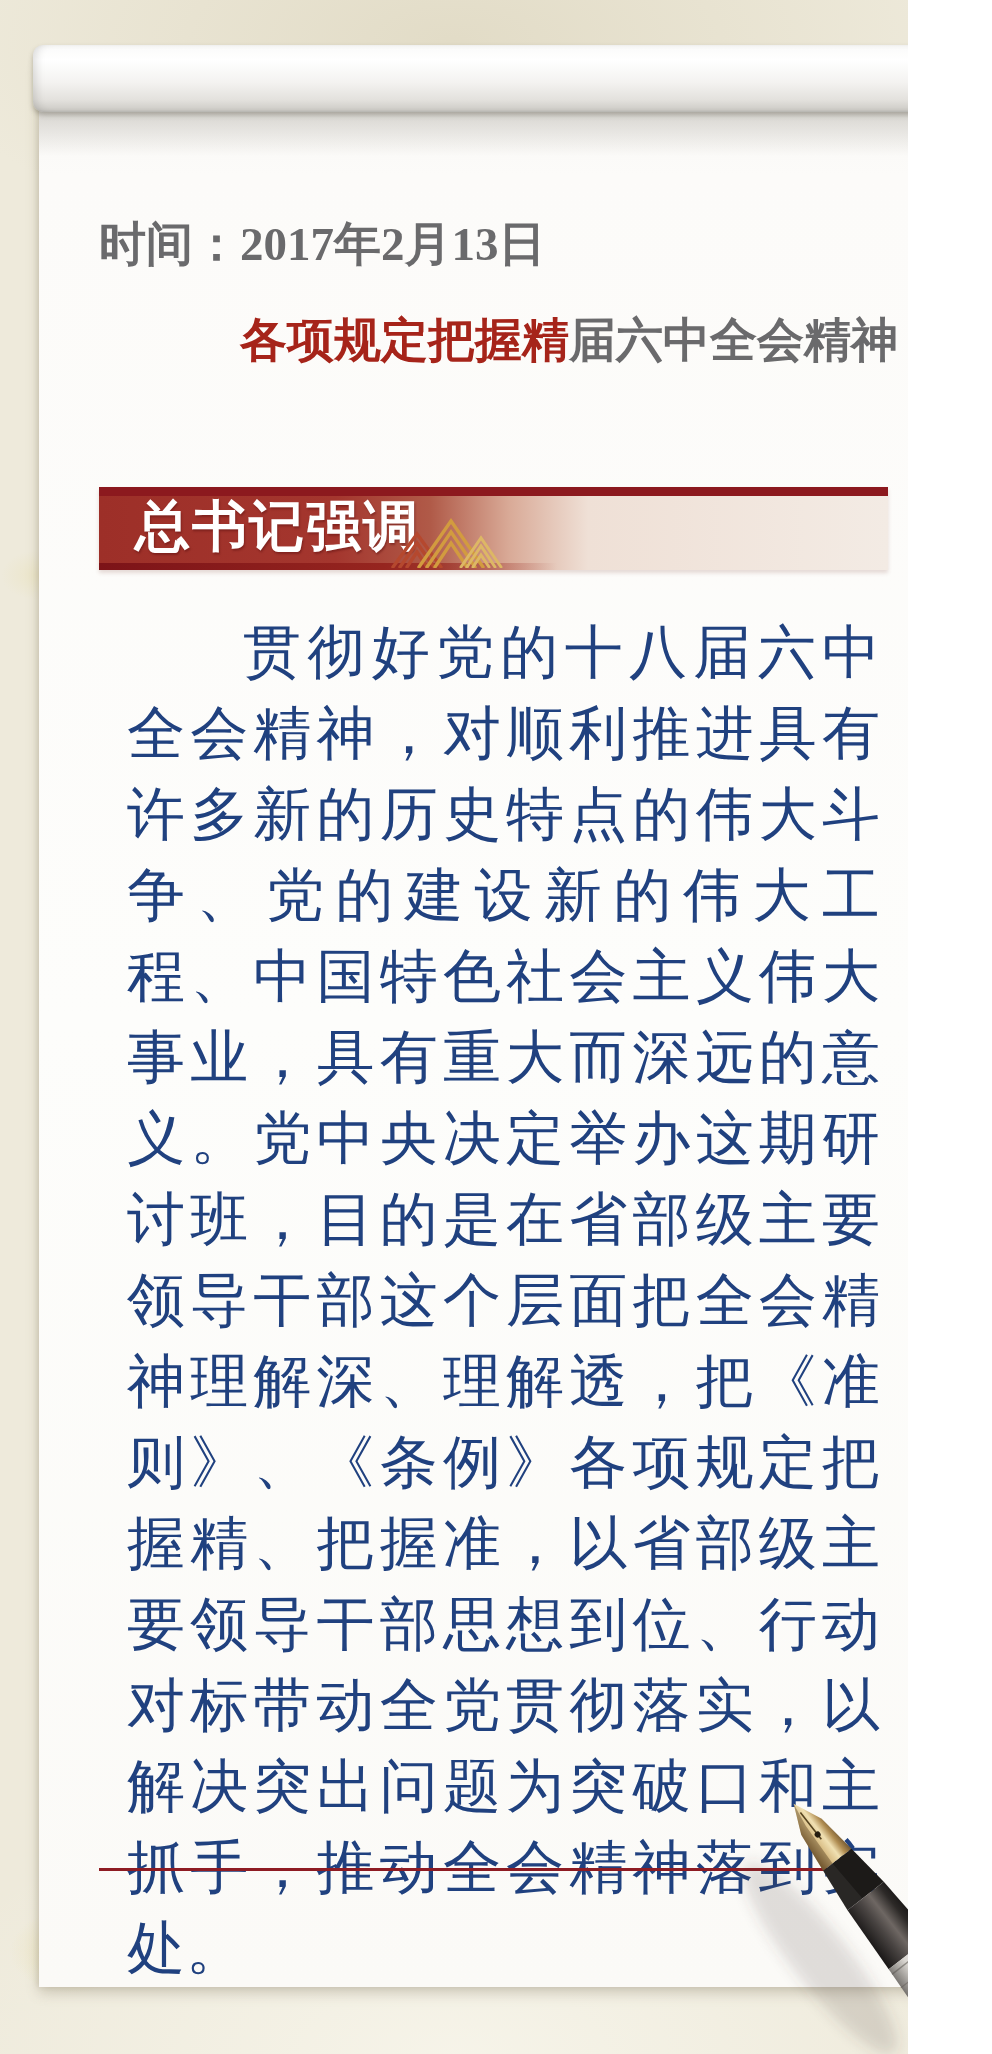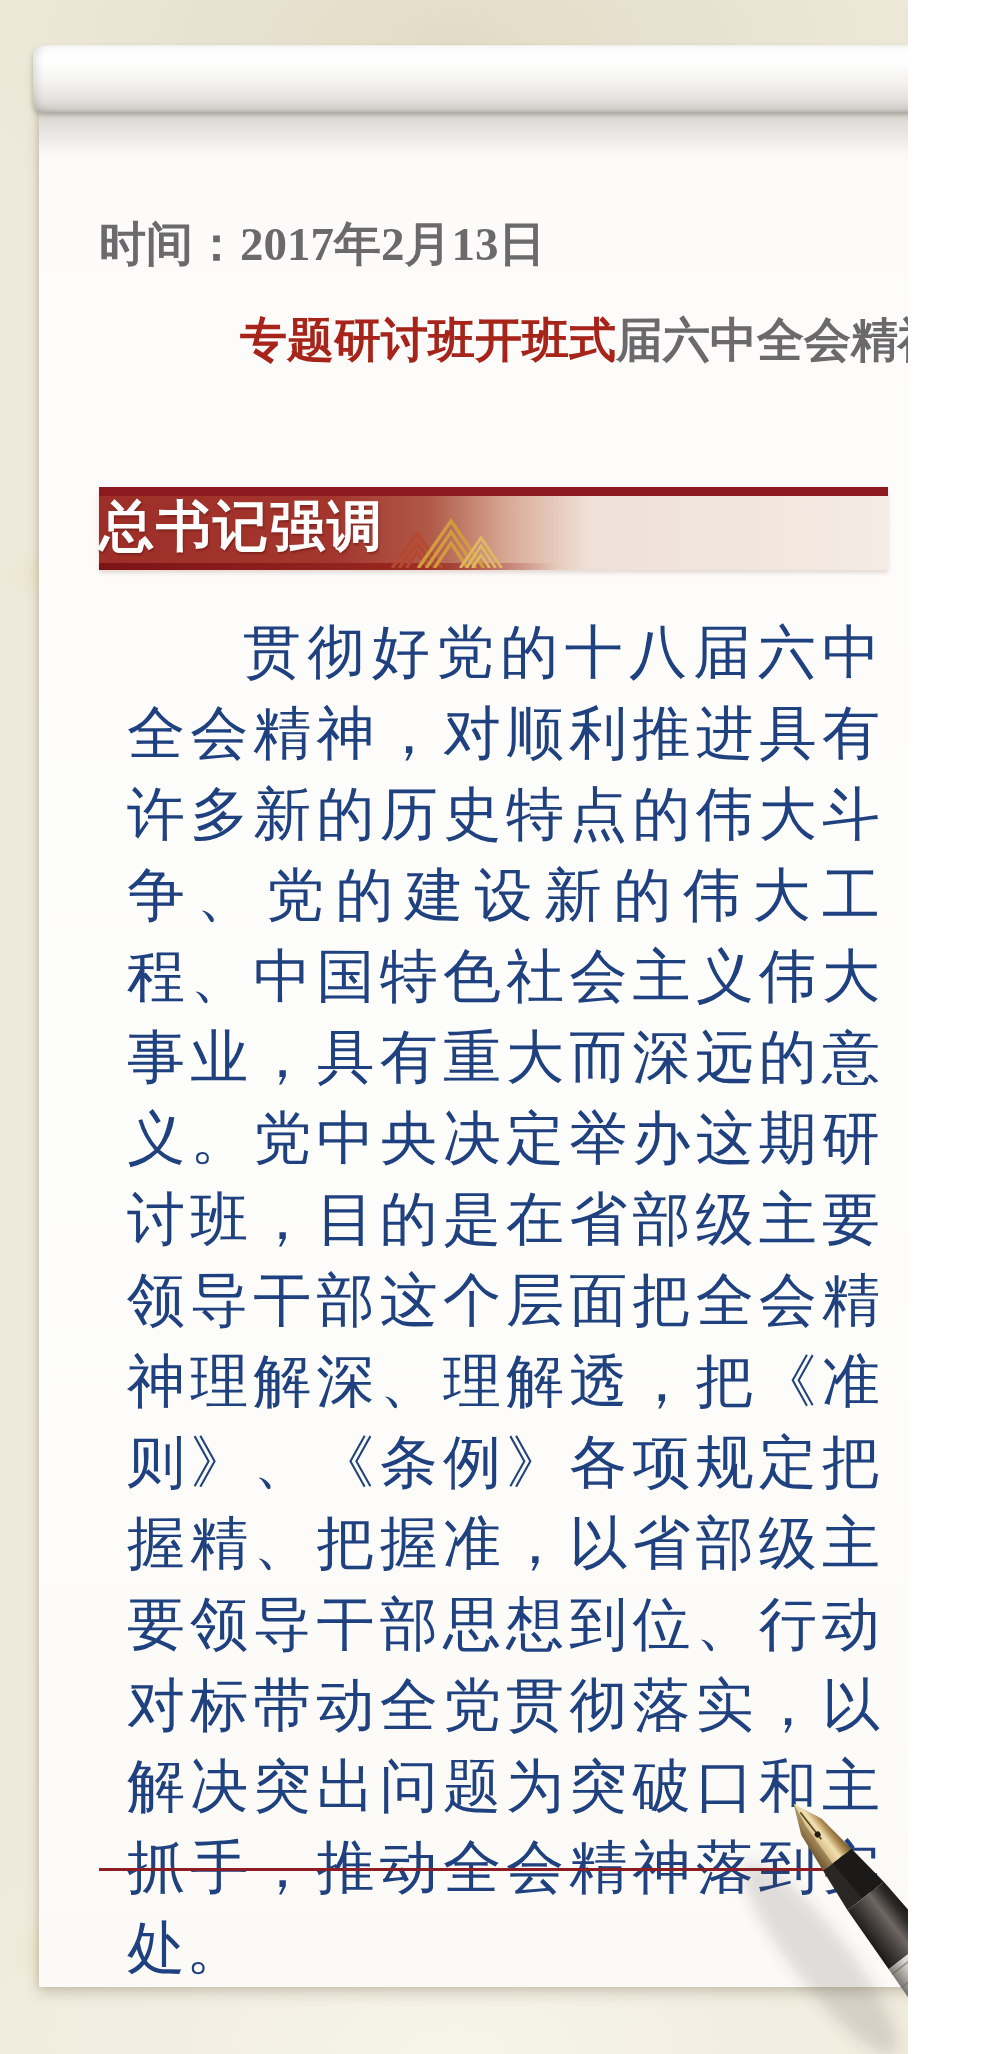--- a/index.html
+++ b/index.html
@@ -51,21 +51,21 @@
     box-shadow:0 3px 4px rgba(120,60,50,.18);
   }
   .bar-top-stripe{
     position:absolute; top:0; left:0; right:0; height:9px; background:#8c191e;
   }
   .bar-bottom-edge{
     position:absolute; bottom:0; left:0; height:7px; width:58%;
     background:linear-gradient(90deg,#7c1318,#96251f 62%, rgba(150,37,31,0));
   }
   .bar-title{
-    position:relative; padding-bottom:4px;
+    position:relative; padding-left:36px; padding-bottom:4px;
     color:#ffffff; font-weight:bold; font-size:55px; letter-spacing:2px;
     text-shadow:1px 2px 2px rgba(90,15,15,.45);
   }
   .peaks{ position:absolute; left:292px; bottom:2px; }
   
   .quote{
     position:absolute; left:88px; top:552px; width:754px;
     font-family:"DejaVu Sans", sans-serif;
     font-size:58px; line-height:81px; color:#20417f;
     text-align:justify; text-indent:2em; letter-spacing:1px;
@@ -81,21 +81,21 @@
 </head>
 <body>
 
 <div class="canvas">
 
   <div class="paper">
     <div class="roller-shadow"></div>
 
     <div class="meta">
       <div><span>时间：</span><span>2017年2月13日</span></div>
-      <div class="indent"><span class="red">专题研讨班开班式</span><span>届六中全会精神</span></div>
+      <div class="indent"><span class="red">各项规定把握精</span><span>届六中全会精神</span></div>
     </div>
 
     <div class="bar">
       <div class="bar-top-stripe"></div>
       <div class="bar-bottom-edge"></div>
       <div class="bar-title">总书记强调</div>
       <svg class="peaks" width="112" height="50" viewBox="0 0 112 50">
         <g fill="none" stroke-linecap="round" stroke-linejoin="miter">
           <g stroke="#b5482e" stroke-width="3.4">
             <path d="M2,49 L26,16 L50,49"></path>

